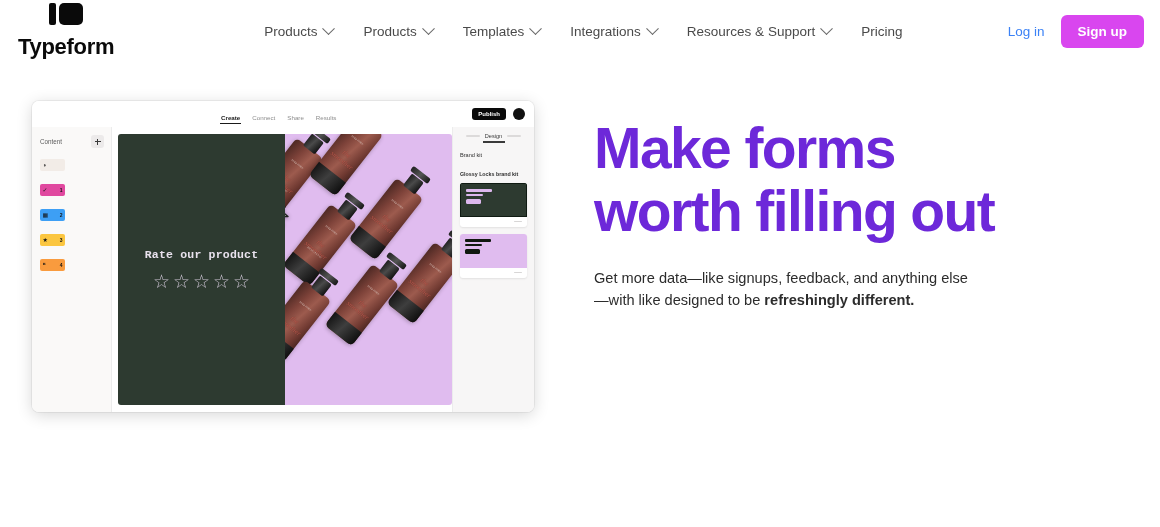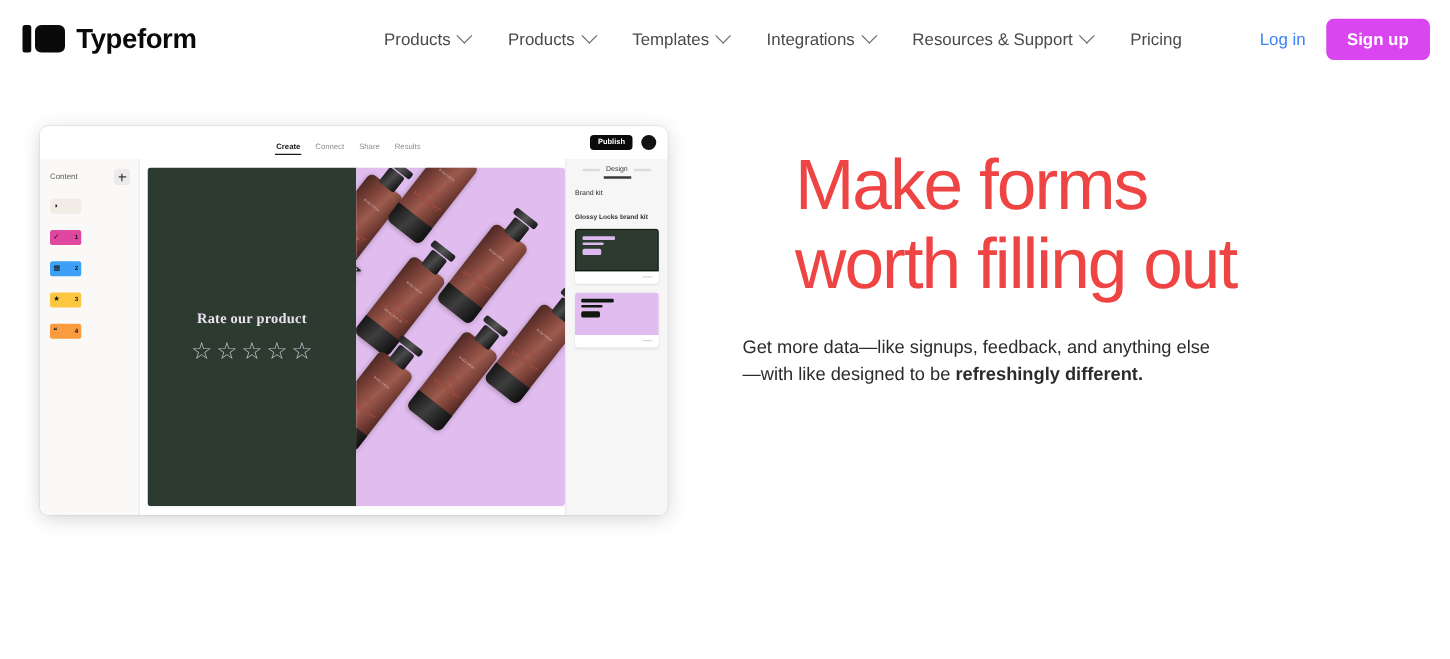--- a/index.html
+++ b/index.html
@@ -11,21 +11,21 @@
   }
 
   
   .navbar {
     height: 62px;
     display: flex;
     align-items: center;
     padding: 0 16px 0 18px;
     background: #ffffff;
   }
-  .brand { display: flex; align-items: center; gap: 9px; cursor: pointer; }
+  .brand { display: flex; align-items: center; gap: 9px; cursor: pointer; flex-direction: column; }
   .brand-mark { display: flex; align-items: center; gap: 3px; }
   .brand-bar { width: 7px; height: 22px; background: #0a0a0a; border-radius: 2px; }
   .brand-block { width: 24px; height: 22px; background: #0a0a0a; border-radius: 5px; }
   .brand-name {
     font-size: 22px; font-weight: 700; color: #0a0a0a; letter-spacing: -0.3px;
   }
 
   .nav-menu {
     display: flex; align-items: center; gap: 30px;
     margin-left: 150px;
@@ -134,21 +134,21 @@
   .mk-canvas { flex: 1; display: flex; min-width: 0; position: relative; padding: 7px 0 7px 6px; }
   .mk-slide {
     flex: 1; display: flex; border-radius: 3px; overflow: hidden; position: relative;
   }
   .mk-slide-left {
     width: 50%; background: #2d3a30;
     display: flex; flex-direction: column;
     align-items: center; justify-content: center; gap: 11px;
   }
   .mk-slide-title {
-    font-family: Liberation Serif, serif;
+    font-family: Liberation Mono, monospace;
     font-size: 11.5px; font-weight: 700; color: #e9e2ee; letter-spacing: 0.2px;
   }
   .mk-stars { display: flex; gap: 3px; font-size: 19px; color: #c9c0d0; line-height: 1; }
   .mk-star { }
 
   .mk-slide-right {
     width: 50%; background: #e0bcef; position: relative; overflow: hidden;
   }
   .bottle {
     position: absolute;
@@ -230,22 +230,22 @@
   .dark .th-line { background: #ddb8ee; }
   .dark .th-btn { background: #ddb8ee; }
   .light .th-line { background: #10180f; }
   .light .th-btn { background: #10180f; }
   .mk-theme-foot { height: 10px; display: flex; align-items: center; justify-content: flex-end; padding-right: 5px;}
   .mk-dots { width: 8px; height: 1.6px; background: #d8d6d6; border-radius: 2px; }
 
   
   .copy { margin-left: 60px; padding-top: 16px; }
   .headline {
-    font-size: 57px; line-height: 1.1; font-weight: 400;
-    color: #ef4444; letter-spacing: -1.6px; white-space: pre-line; margin-left: 42px;
+    font-size: 57px; line-height: 1.1; font-weight: 700;
+    color: #6d28d9; letter-spacing: -1.6px; white-space: pre-line;
   }
   .subhead {
     margin-top: 26px;
     font-size: 14.6px; line-height: 1.48; color: #2c2c2c;
     white-space: pre-line; max-width: 395px;
   }
   .subhead b { font-weight: 700; }
   .cta {
     margin-top: 29px;
     background: #18181b; color: #ffffff;

